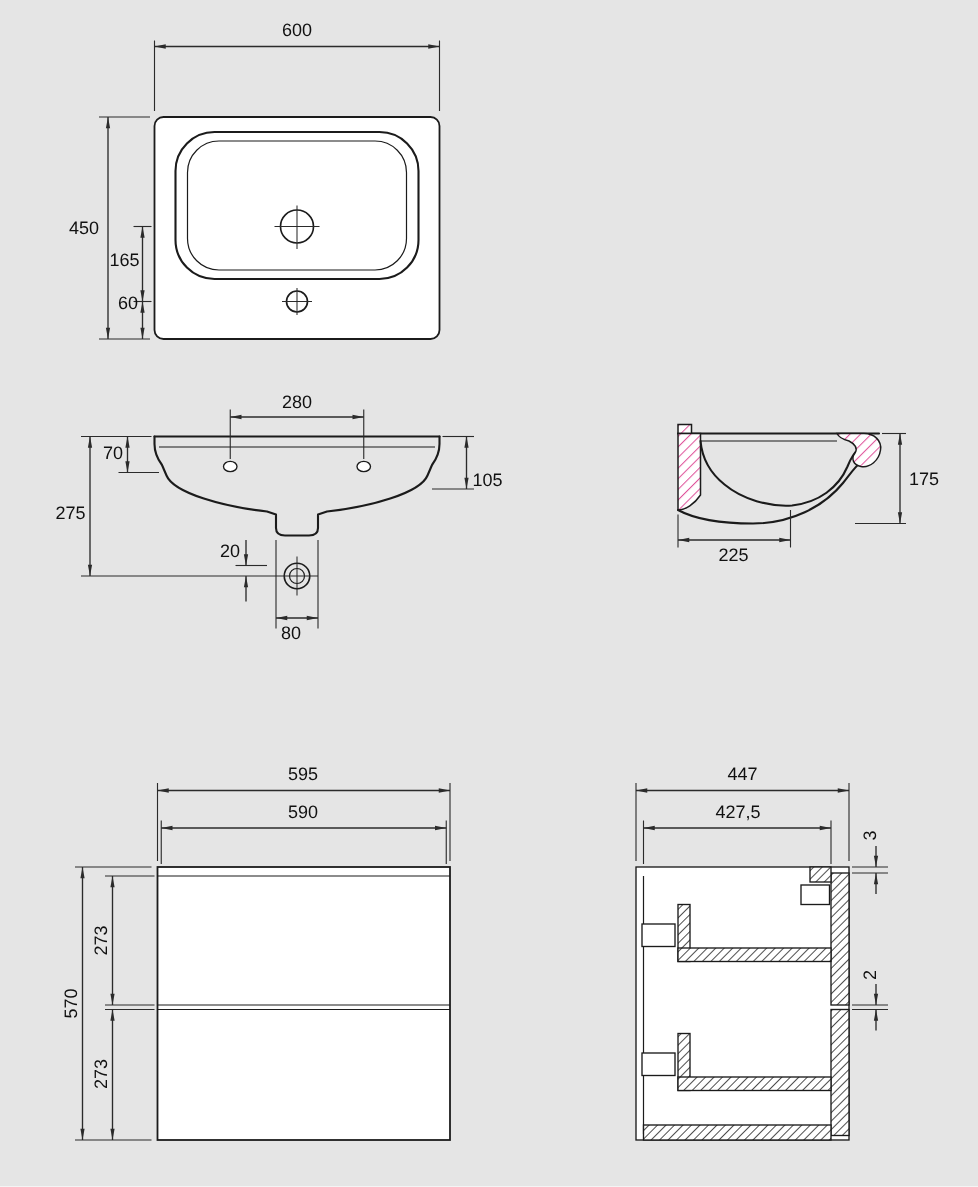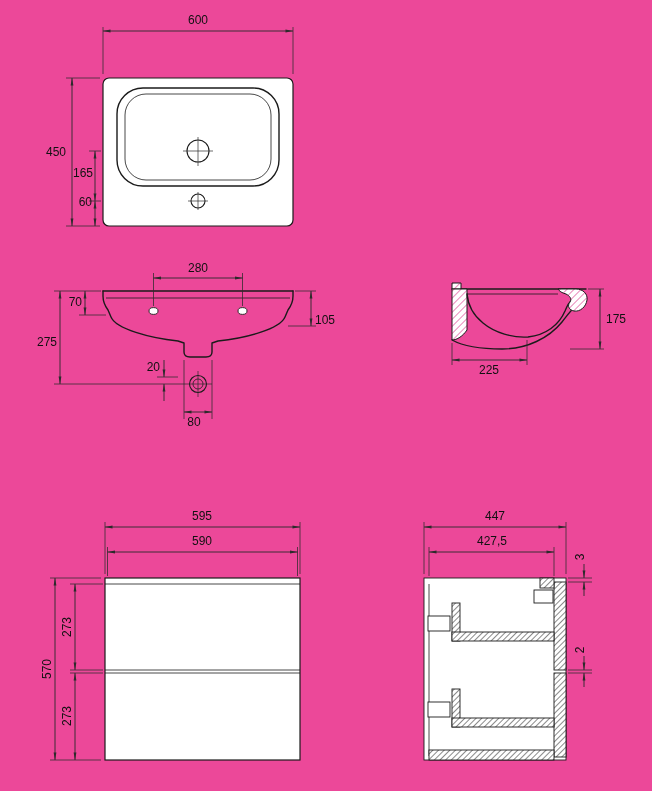--- a/index.html
+++ b/index.html
@@ -1,16 +1,16 @@
 <!DOCTYPE html>
 <html><head>
 <meta charset="utf-8">
 <style>
   html,body { margin:0; padding:0; background:#ffffff; }
-  .page { width:652px; height:791px; position:relative; background:#ec4899;
+  .page { width:652px; height:791px; position:relative; background:#e5e5e5;
           font-family:"Liberation Sans", sans-serif; overflow:hidden; }
   svg { display:block; }
   .ol      { fill:none; stroke:#1b1b1b; stroke-width:1.4; stroke-linejoin:round; stroke-linecap:round; }
   .ol-med  { fill:none; stroke:#1b1b1b; stroke-width:1.1; stroke-linejoin:round; }
   .ol-thin { fill:none; stroke:#1b1b1b; stroke-width:0.8; }
   .wh      { fill:#ffffff; stroke:#1b1b1b; stroke-width:1.2; }
   .whthin  { fill:#ffffff; stroke:#1b1b1b; stroke-width:0.9; }
   .dim     { fill:none; stroke:#2b2b2b; stroke-width:0.9; }
   .ext     { fill:none; stroke:#2b2b2b; stroke-width:0.75; }
   .cl      { fill:none; stroke:#2b2b2b; stroke-width:0.7; }

